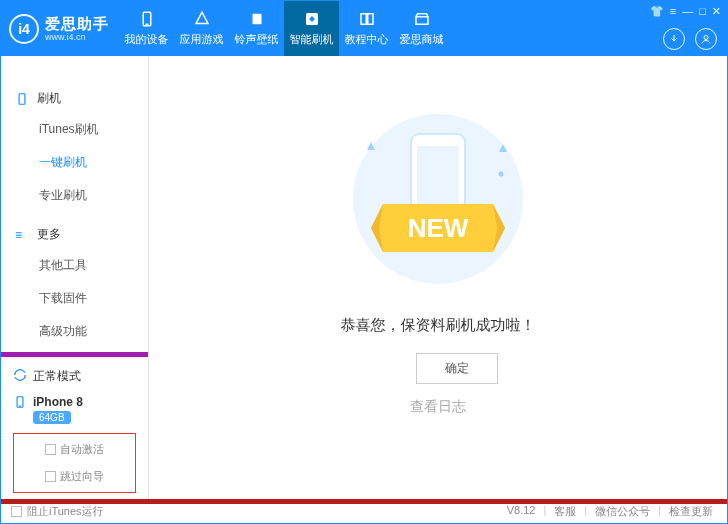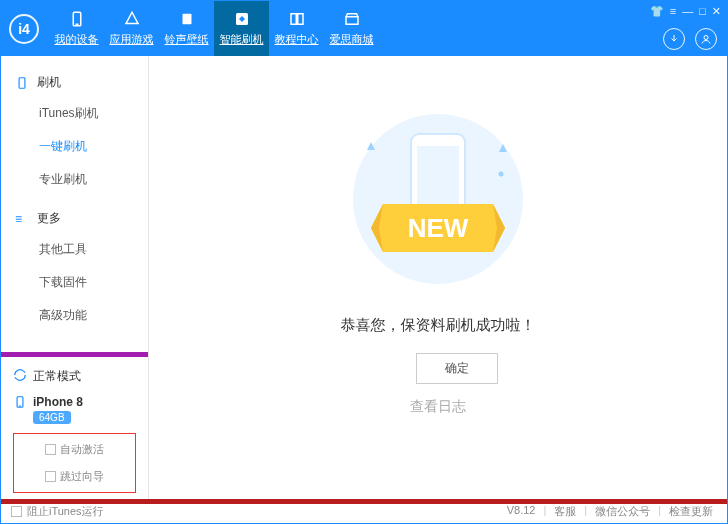--- a/index.html
+++ b/index.html
@@ -24,21 +24,21 @@
     font-size: 14px; font-weight: bold; color: #fff;
   }
   .logo-text { display: flex; flex-direction: column; line-height: 1; }
   .logo-title { font-size: 15px; font-weight: bold; letter-spacing: 1px; }
   .logo-url { font-size: 9px; opacity: 0.85; margin-top: 2px; }
 
   .nav { display: flex; height: 100%; }
   .nav-item {
     width: 55px; display: flex; flex-direction: column;
     align-items: center; justify-content: center;
-    font-size: 11px; cursor: pointer; color: #fff; text-decoration: underline;
+    font-size: 11px; cursor: pointer; color: #fff;
   }
   .nav-item.active { background: #0369a1; }
   .nav-item .icon { font-size: 16px; margin-bottom: 4px; display: flex; align-items: center; justify-content: center; }
   .nav-item .icon svg { width: 18px; height: 18px; }
 
   .header-ctrl {
     position: absolute; top: 4px; right: 6px;
     display: flex; gap: 6px; color: #fff; font-size: 11px;
   }
   .header-ctrl span { cursor: pointer; opacity: 0.9; }
@@ -52,21 +52,21 @@
     color: #fff; cursor: pointer;
   }
 
   
   .body { flex: 1; display: flex; min-height: 0; }
 
   .sidebar {
     width: 148px; border-right: 1px solid #e5e5e5;
     display: flex; flex-direction: column; background: #fff;
   }
-  .side-scroll { flex: 1; overflow: auto; padding-top: 8px; }
+  .side-scroll { flex: 1; overflow: auto; padding-top: 24px; }
   .side-group { padding: 4px 0; }
   .side-group-title {
     display: flex; align-items: center; gap: 6px;
     padding: 6px 14px; font-size: 12px; color: #333;
   }
   .side-group-title .gicon { color: #1a8cff; width: 16px; display: inline-flex; }
   .side-item {
     padding: 8px 14px 8px 38px; font-size: 12px; color: #555;
     cursor: pointer;
   }
@@ -116,20 +116,24 @@
   .sep { color: #ccc; padding: 0 4px; }
 </style>
 </head>
 <body>
 
 <div class="window">
 
   <div class="header">
     <div class="logo-area">
       <div class="logo-circle">i4</div>
+      <div class="logo-text">
+        <span class="logo-title">爱思助手</span>
+        <span class="logo-url">www.i4.cn</span>
+      </div>
     </div>
     <div class="nav">
       <div class="nav-item">
         <span class="icon">
             <svg viewBox="0 0 24 24" fill="none" stroke="currentColor" stroke-width="2">
               <rect x="7" y="3" width="10" height="18" rx="1.5"></rect>
               <line x1="10" y1="19" x2="14" y2="19"></line>
             </svg>
           </span>
         <span>我的设备</span>

